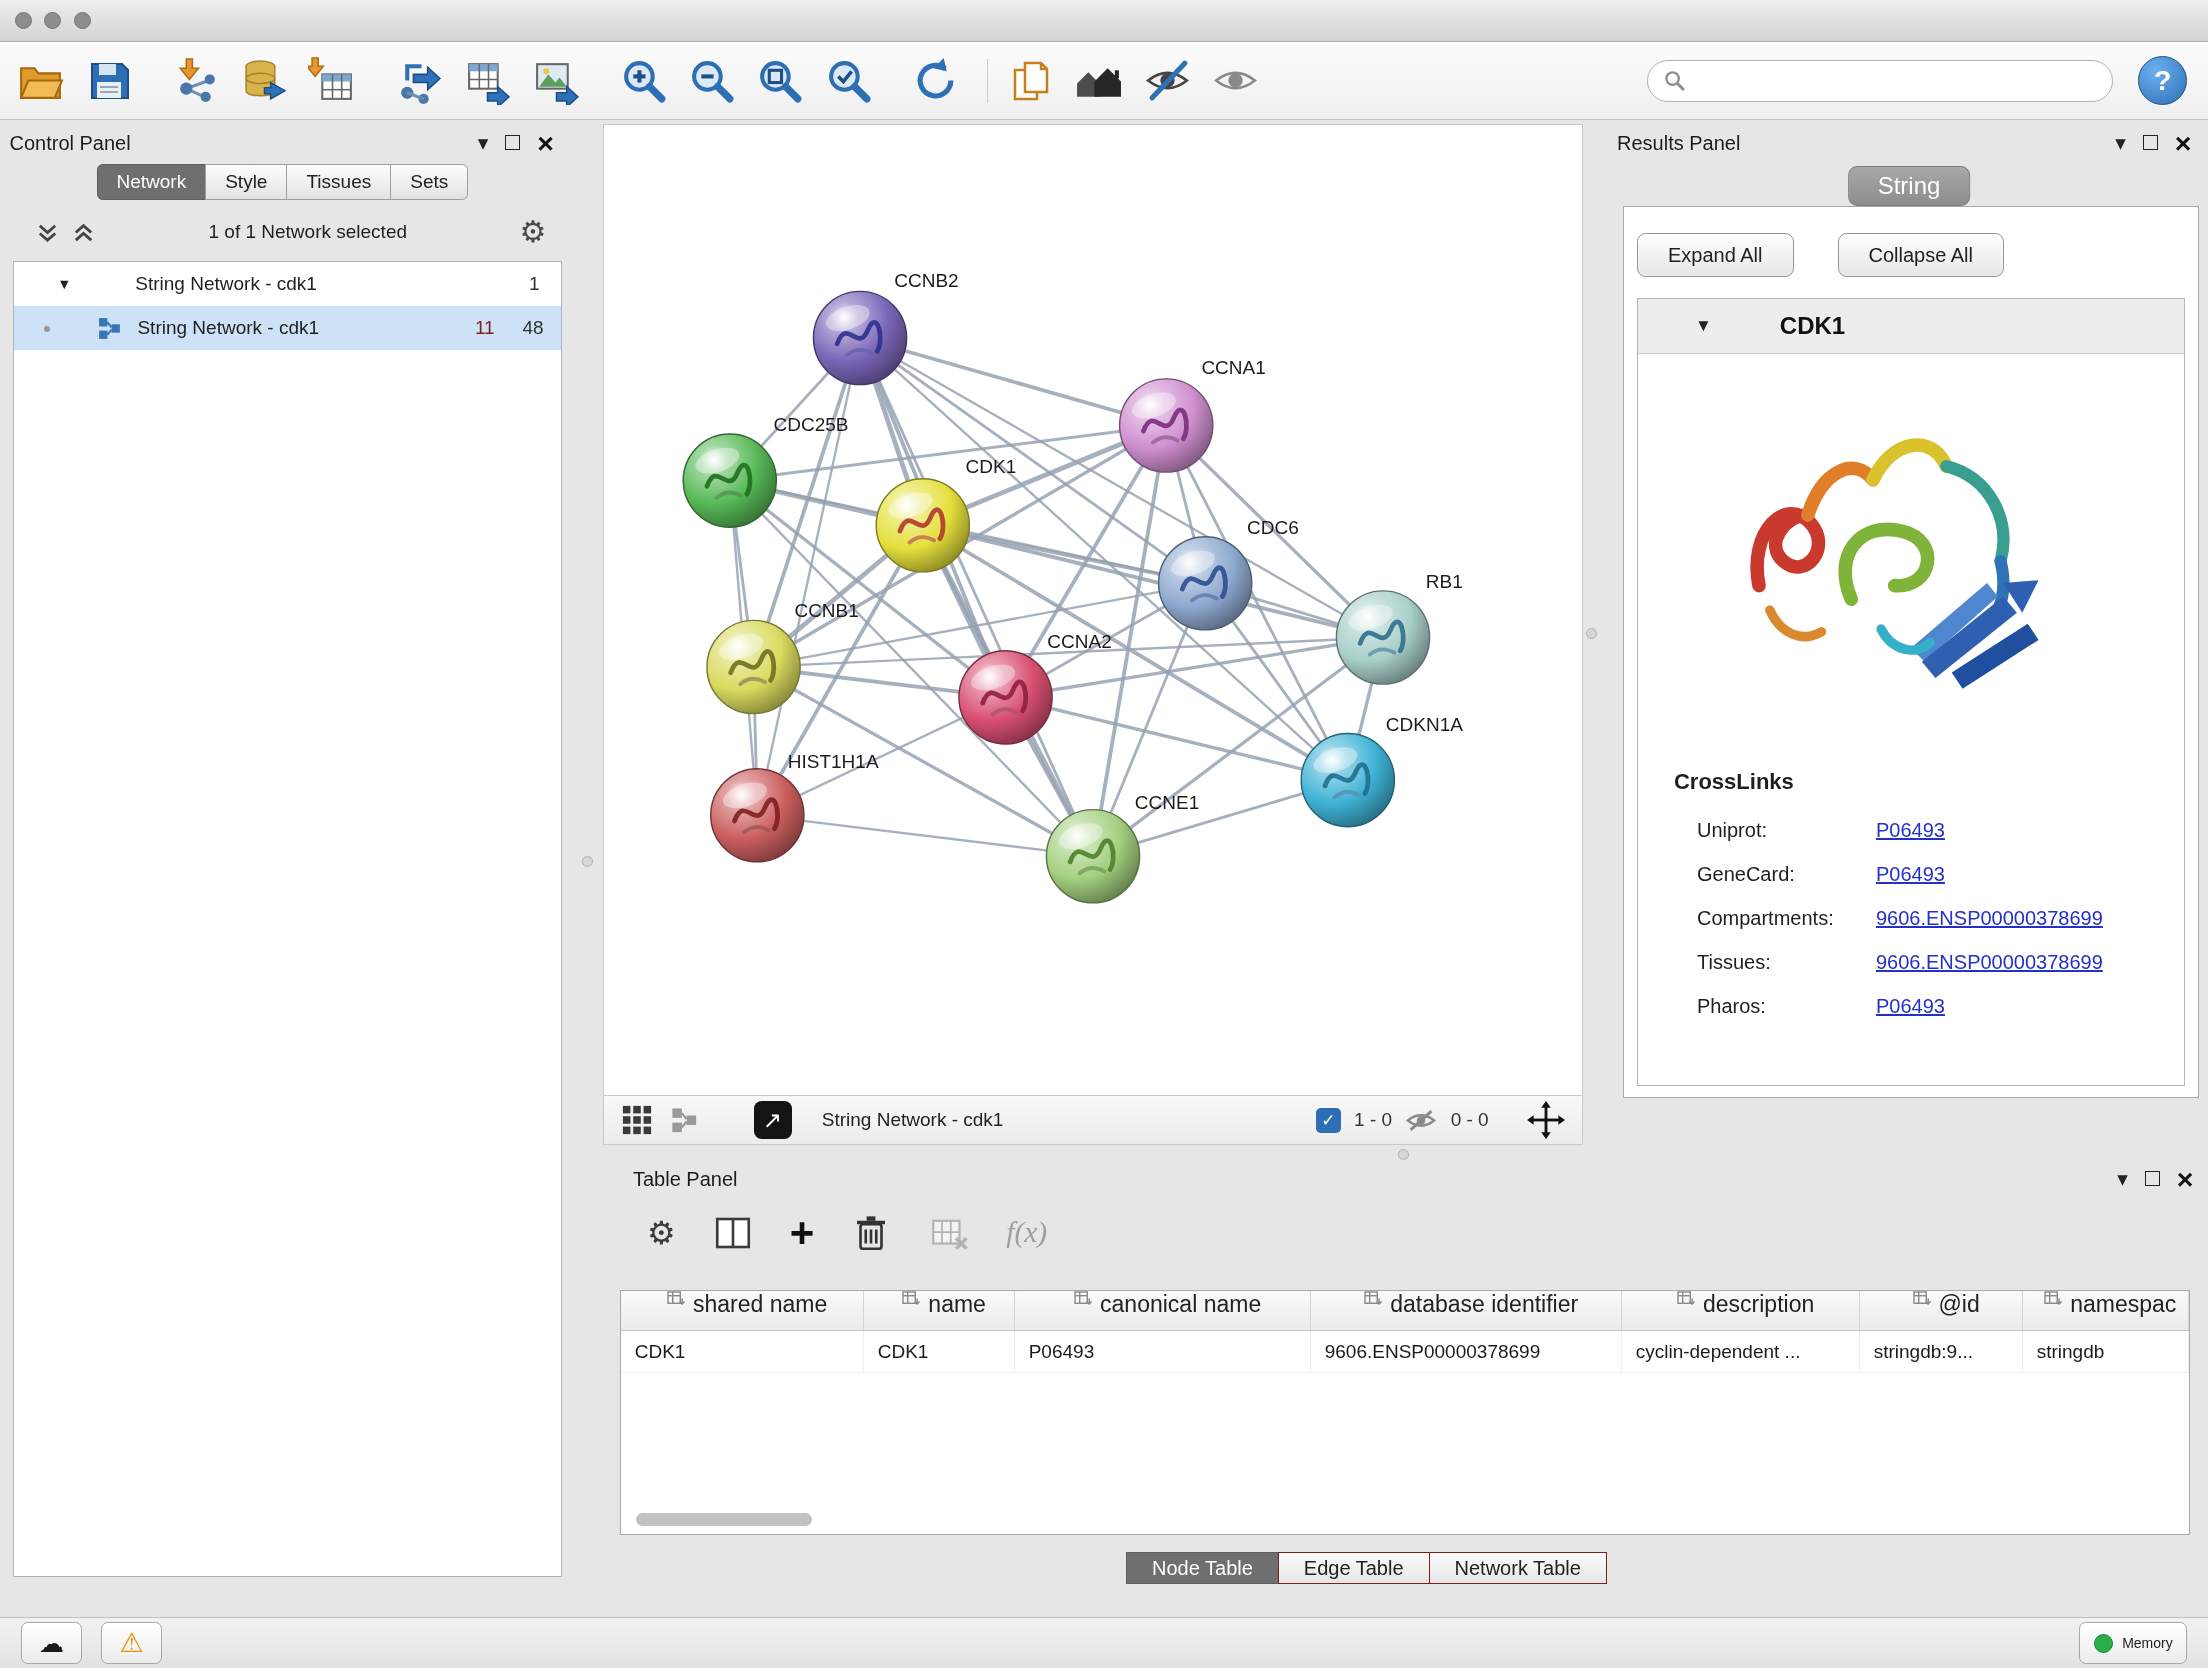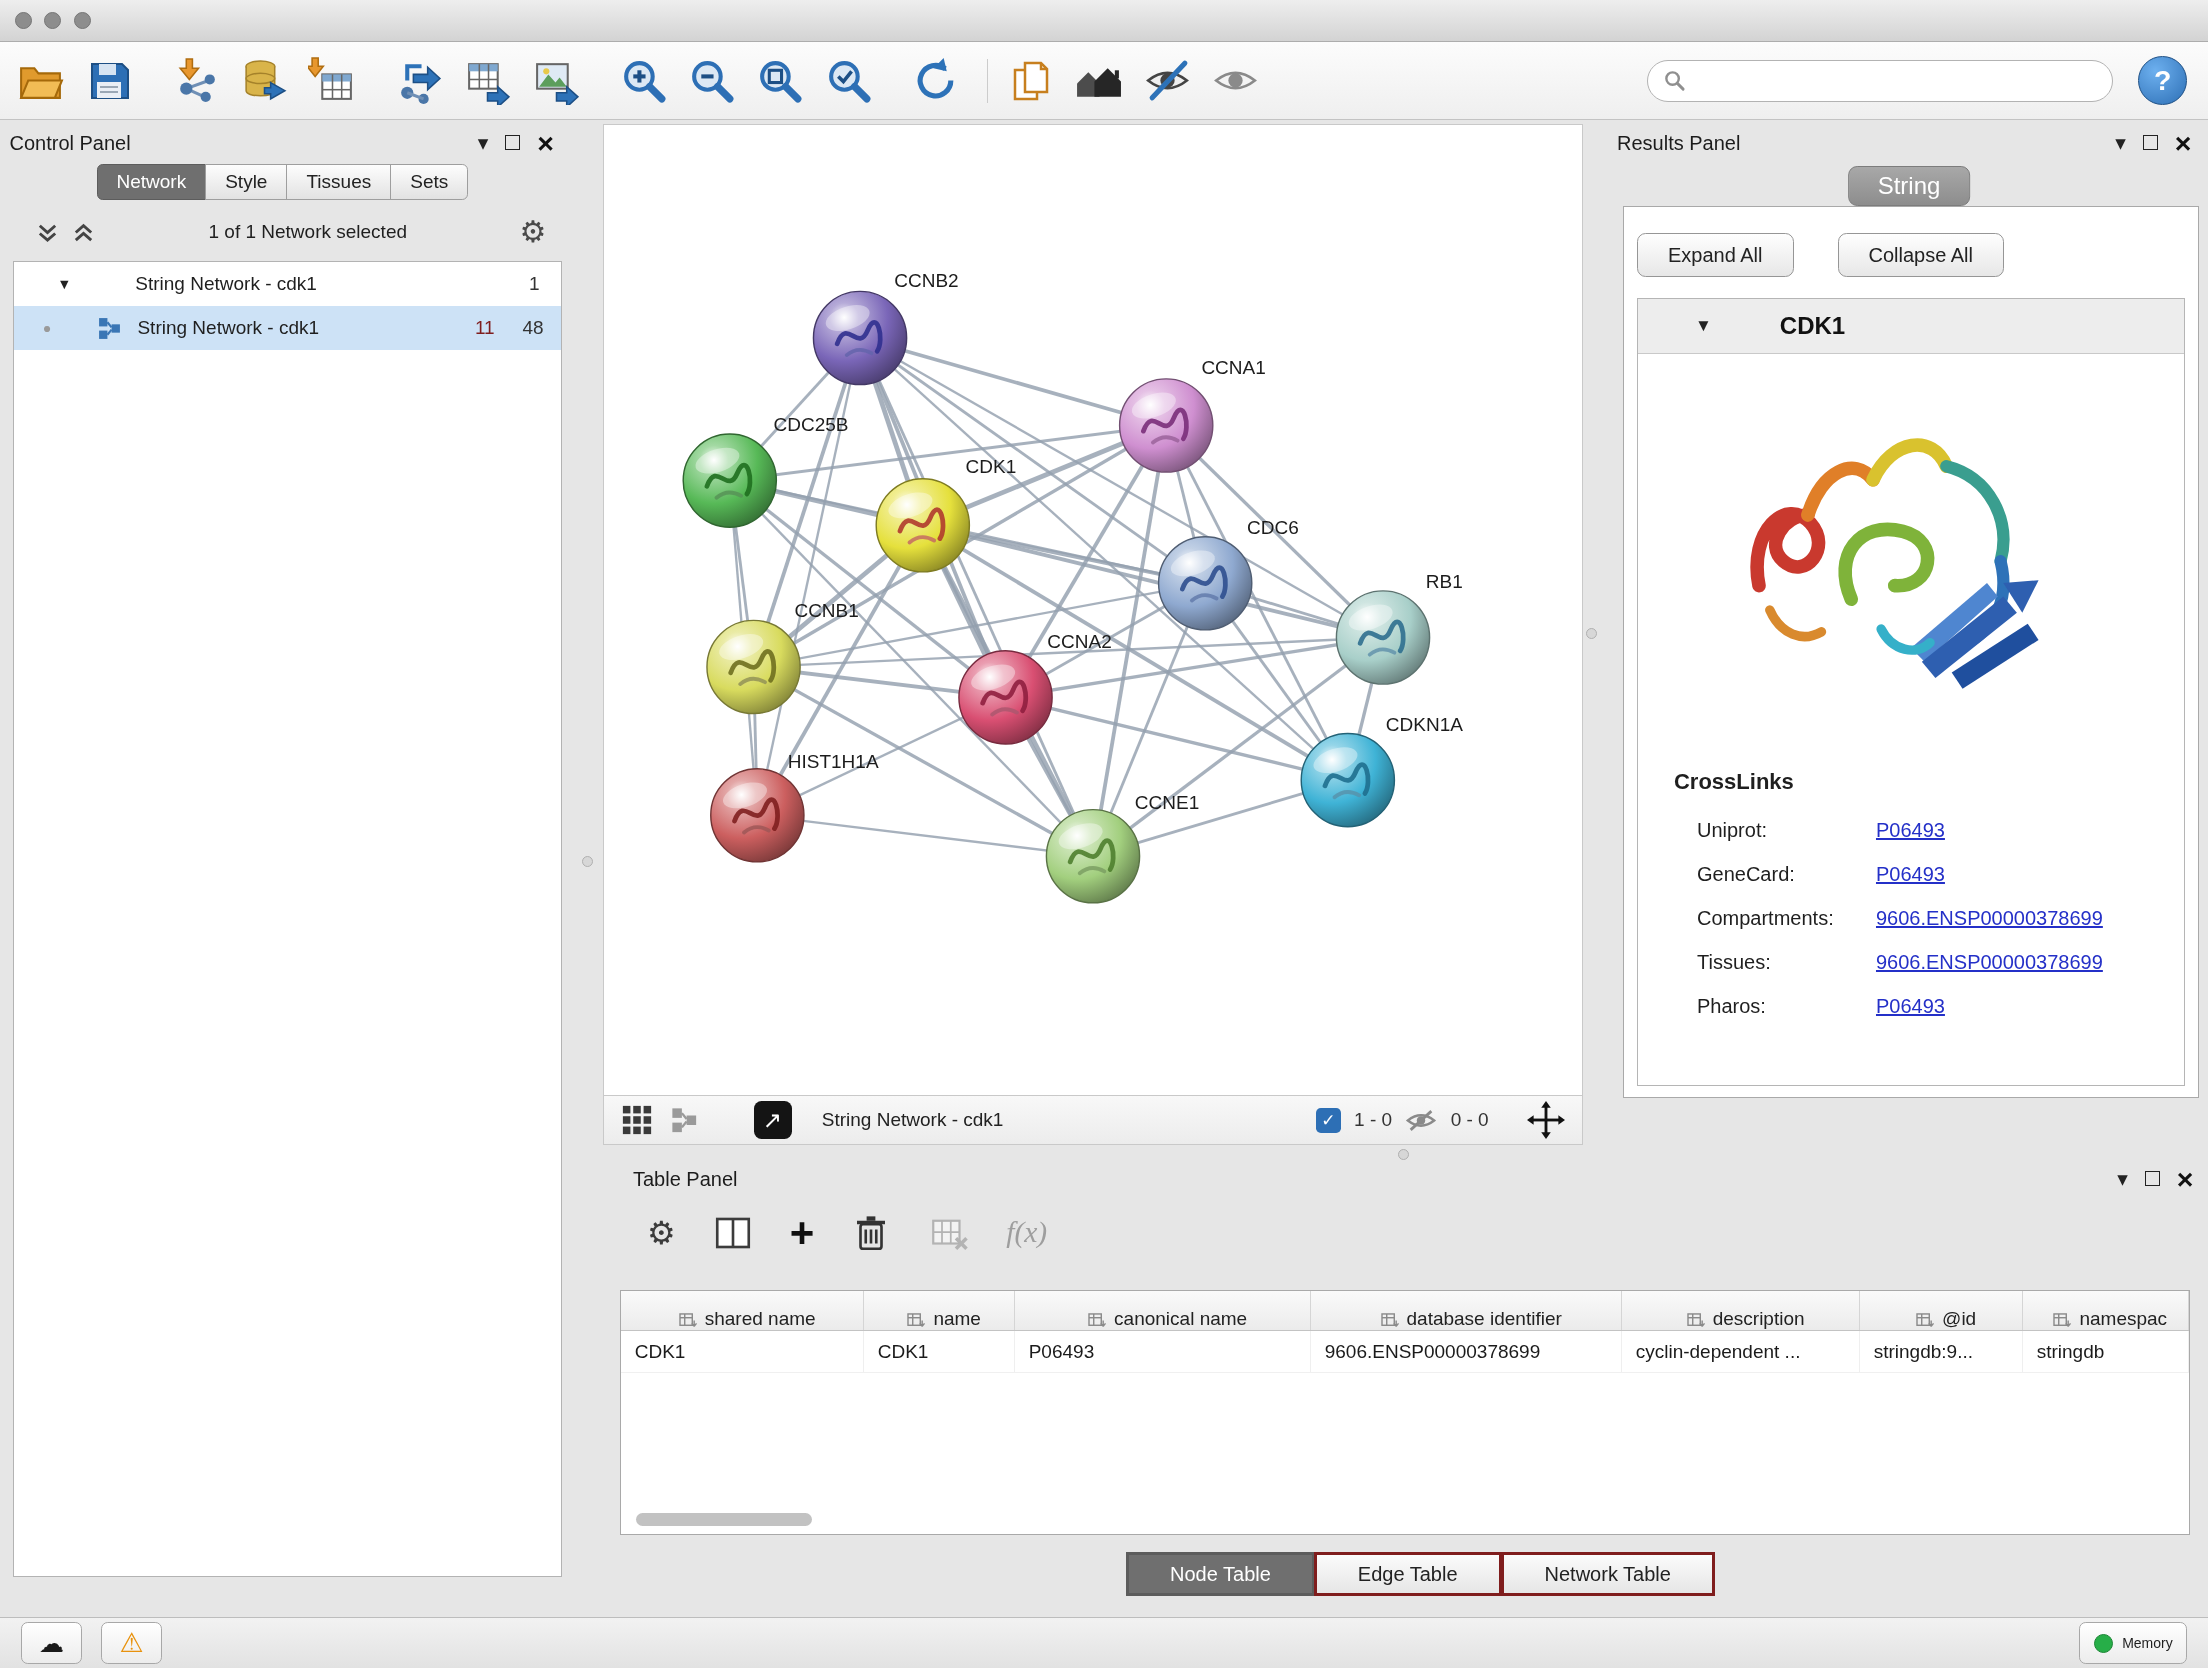--- a/index.html
+++ b/index.html
@@ -83,27 +83,27 @@
 
   
   .table-panel{position:absolute;left:609px;top:1162px;width:1594px;height:447px}
   .tp-toolbar{position:absolute;left:38px;top:44px;height:53px;display:flex;align-items:center;gap:36px}
   .tp-gear{font-size:32px;color:#3c3c3c}
   .tp-plus{font-size:42px;font-weight:bold;color:#101010;line-height:.8}
   .tp-fx{font-family:"Liberation Serif",serif;font-style:italic;font-size:29.5px;color:#9e9e9e}
   .tp-dis{opacity:.55}
   .table-box{position:absolute;left:11.4px;right:13.3px;top:128px;height:245px;background:#fff;border:1px solid #a9a9a9;overflow:hidden}
   .thead{display:flex;height:40px;background:linear-gradient(#fafafa,#ebebeb);border-bottom:1px solid #c3c3c3}
-  .th{display:flex;align-items:flex-end;gap:7px;padding-left:9.5px;border-right:1px solid #d5d5d5;font-size:19px;color:#222;overflow:hidden;white-space:nowrap;justify-content:center}
+  .th{display:flex;align-items:flex-start;gap:7px;padding-left:9.5px;border-right:1px solid #d5d5d5;font-size:23px;color:#222;overflow:hidden;white-space:nowrap;justify-content:center}
   .trow{display:flex;height:42px;border-bottom:1px solid #f0f0f0}
   .td{display:flex;align-items:center;padding-left:13.3px;border-right:1px solid #efefef;font-size:19px;color:#1b1b1b;overflow:hidden;white-space:nowrap}
   .col0{width:243px}.col1{width:151px}.col2{width:296px}.col3{width:311px}.col4{width:238px}.col5{width:163px}.col6{flex:1}
   .hscroll{position:absolute;left:14.3px;bottom:7.6px;width:176px;height:13.3px;border-radius:6.7px;background:#c2c2c2}
   .bt-tabs{position:absolute;left:518px;top:390px;display:flex}
-  .bt-tab{height:44px;padding:0 41px;font-size:20px;display:flex;align-items:center;background:linear-gradient(#fbfbfb,#e6e6e6);border:3px solid #7f1d1d;margin-left:-1px;color:#222}
+  .bt-tab{height:32px;padding:0 25px;font-size:20px;display:flex;align-items:center;background:linear-gradient(#fbfbfb,#e6e6e6);border:1px solid #7f1d1d;margin-left:-1px;color:#222}
   .bt-tab.selected{background:#6f6f6f;color:#fff;border-color:#5c5c5c}
 
   
   .statusbar{position:absolute;left:0;right:0;bottom:0;height:51px;background:linear-gradient(#f2f2f2,#e2e2e2);border-top:1px solid #bdbdbd;display:flex;align-items:center;padding:0 21px;gap:19px}
   .sb-btn{height:42px;min-width:61px;background:linear-gradient(#ffffff,#ececec);border:1px solid #a8a8a8;border-radius:6.7px;display:flex;align-items:center;justify-content:center;gap:9.5px;padding:0 13.3px}
   .sb-cloud{font-size:25px;color:#1a1a1a;line-height:1}
   .sb-warn{font-size:27px;color:#e8920e;line-height:1}
   .sb-mem{margin-left:auto;font-size:14px}
   .greendot{width:19px;height:19px;border-radius:50%;background:#27ae48;border:1px solid #1d8636}
 

